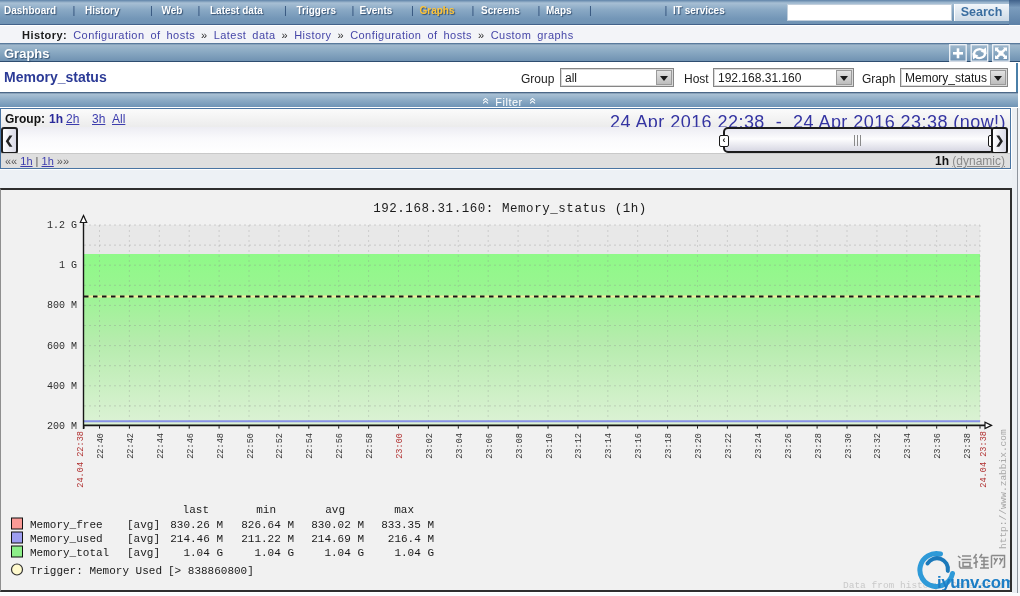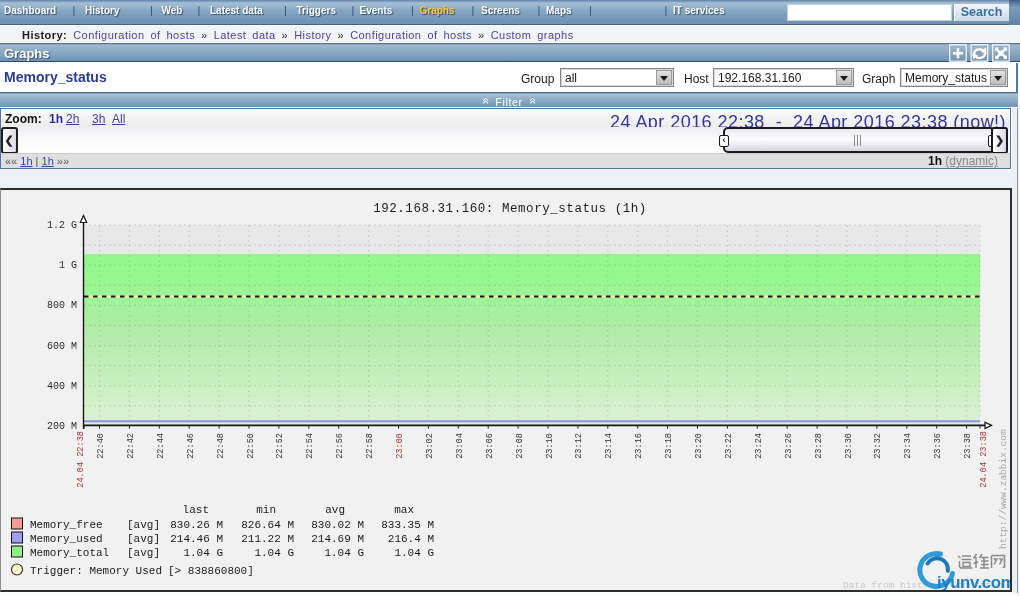--- a/index.html
+++ b/index.html
@@ -129,39 +129,39 @@
  <div class="lbl" style="left:862px;">Graph</div>
  <div class="sel" style="left:900px;width:108px;">
       <span>Memory_status</span>
       <i class="ab"></i>
     </div>
 </div>
 <div class="abs" id="fbar"><span style="position:relative;top:2.5px;"><span class="ch">«</span> Filter <span class="ch">«</span></span></div>
 <div class="abs" id="pagebg1"></div>
 <div class="abs" id="zw">
  <div id="zr1">
-  <div class="z" style="left:4px;font-weight:bold;color:#111;">Zoom:</div>
+  <div class="z" style="left:4px;font-weight:bold;color:#111;">Group:</div>
   <div class="z" style="left:48px;font-weight:bold;color:#2a2a9a;">1h</div>
   <div class="z" style="left:65px;"><a class="lk">2h</a></div>
   <div class="z" style="left:91px;"><a class="lk">3h</a></div>
   <div class="z" style="left:111px;"><a class="lk">All</a></div>
   <div class="z" style="right:4px;color:#3434a2;font-size:18px;letter-spacing:0.45px;">24 Apr 2016 22:38&nbsp;&nbsp;-&nbsp;&nbsp;24 Apr 2016 23:38 (now!)</div>
  </div>
  <div id="zr2">
   <div style="position:absolute;left:-0.5px;top:-0.5px;width:17px;height:27px;border:2px solid #1f1f1f;border-radius:3px;background:linear-gradient(90deg,#ffffff,#d9d9e6);font-weight:bold;font-size:11px;line-height:23px;text-align:center;color:#222;">❮</div>
   <div id="sbar"></div>
   <div class="send" style="left:718px;">‹</div>
   <div class="send" style="left:987px;">›</div>
   <div style="position:absolute;left:853px;top:8px;width:9px;height:11px;
     background:repeating-linear-gradient(90deg,#8a8a8a 0,#8a8a8a 1px,transparent 1px,transparent 3px);"></div>
   <div style="position:absolute;left:990px;top:-0.5px;width:17px;height:27px;border:2px solid #1a1a1a;border-radius:3px;background:linear-gradient(90deg,#ffffff,#d9d9e6);font-weight:bold;font-size:11px;line-height:23px;text-align:center;color:#222;">❯</div>
  </div>
  <div id="zr3">
   <div style="position:absolute;left:4px;top:1px;">«« <a class="lk">1h</a> | <a class="lk">1h</a> »»</div>
-  <div style="position:absolute;right:12px;top:0px;font-size:12px;"><b style="color:#111;">1h</b> <a style="color:#8a8a8a;text-decoration:underline;">(dynamic)</a></div>
+  <div style="position:absolute;right:5px;top:0px;font-size:12px;"><b style="color:#111;">1h</b> <a style="color:#8a8a8a;text-decoration:underline;">(dynamic)</a></div>
  </div>
 </div>
 <div class="abs" id="gbox"><svg width="1009" height="400" viewBox="0 0 1009 400" xmlns="http://www.w3.org/2000/svg">
       <defs>
         <linearGradient id="gg" x1="0" y1="0" x2="0" y2="1">
           <stop offset="0" stop-color="#8ff988"></stop>
           <stop offset="0.2" stop-color="#99f591"></stop>
           <stop offset="0.5" stop-color="#b5ecac"></stop>
           <stop offset="1" stop-color="#ddf2d6"></stop>
         </linearGradient>

